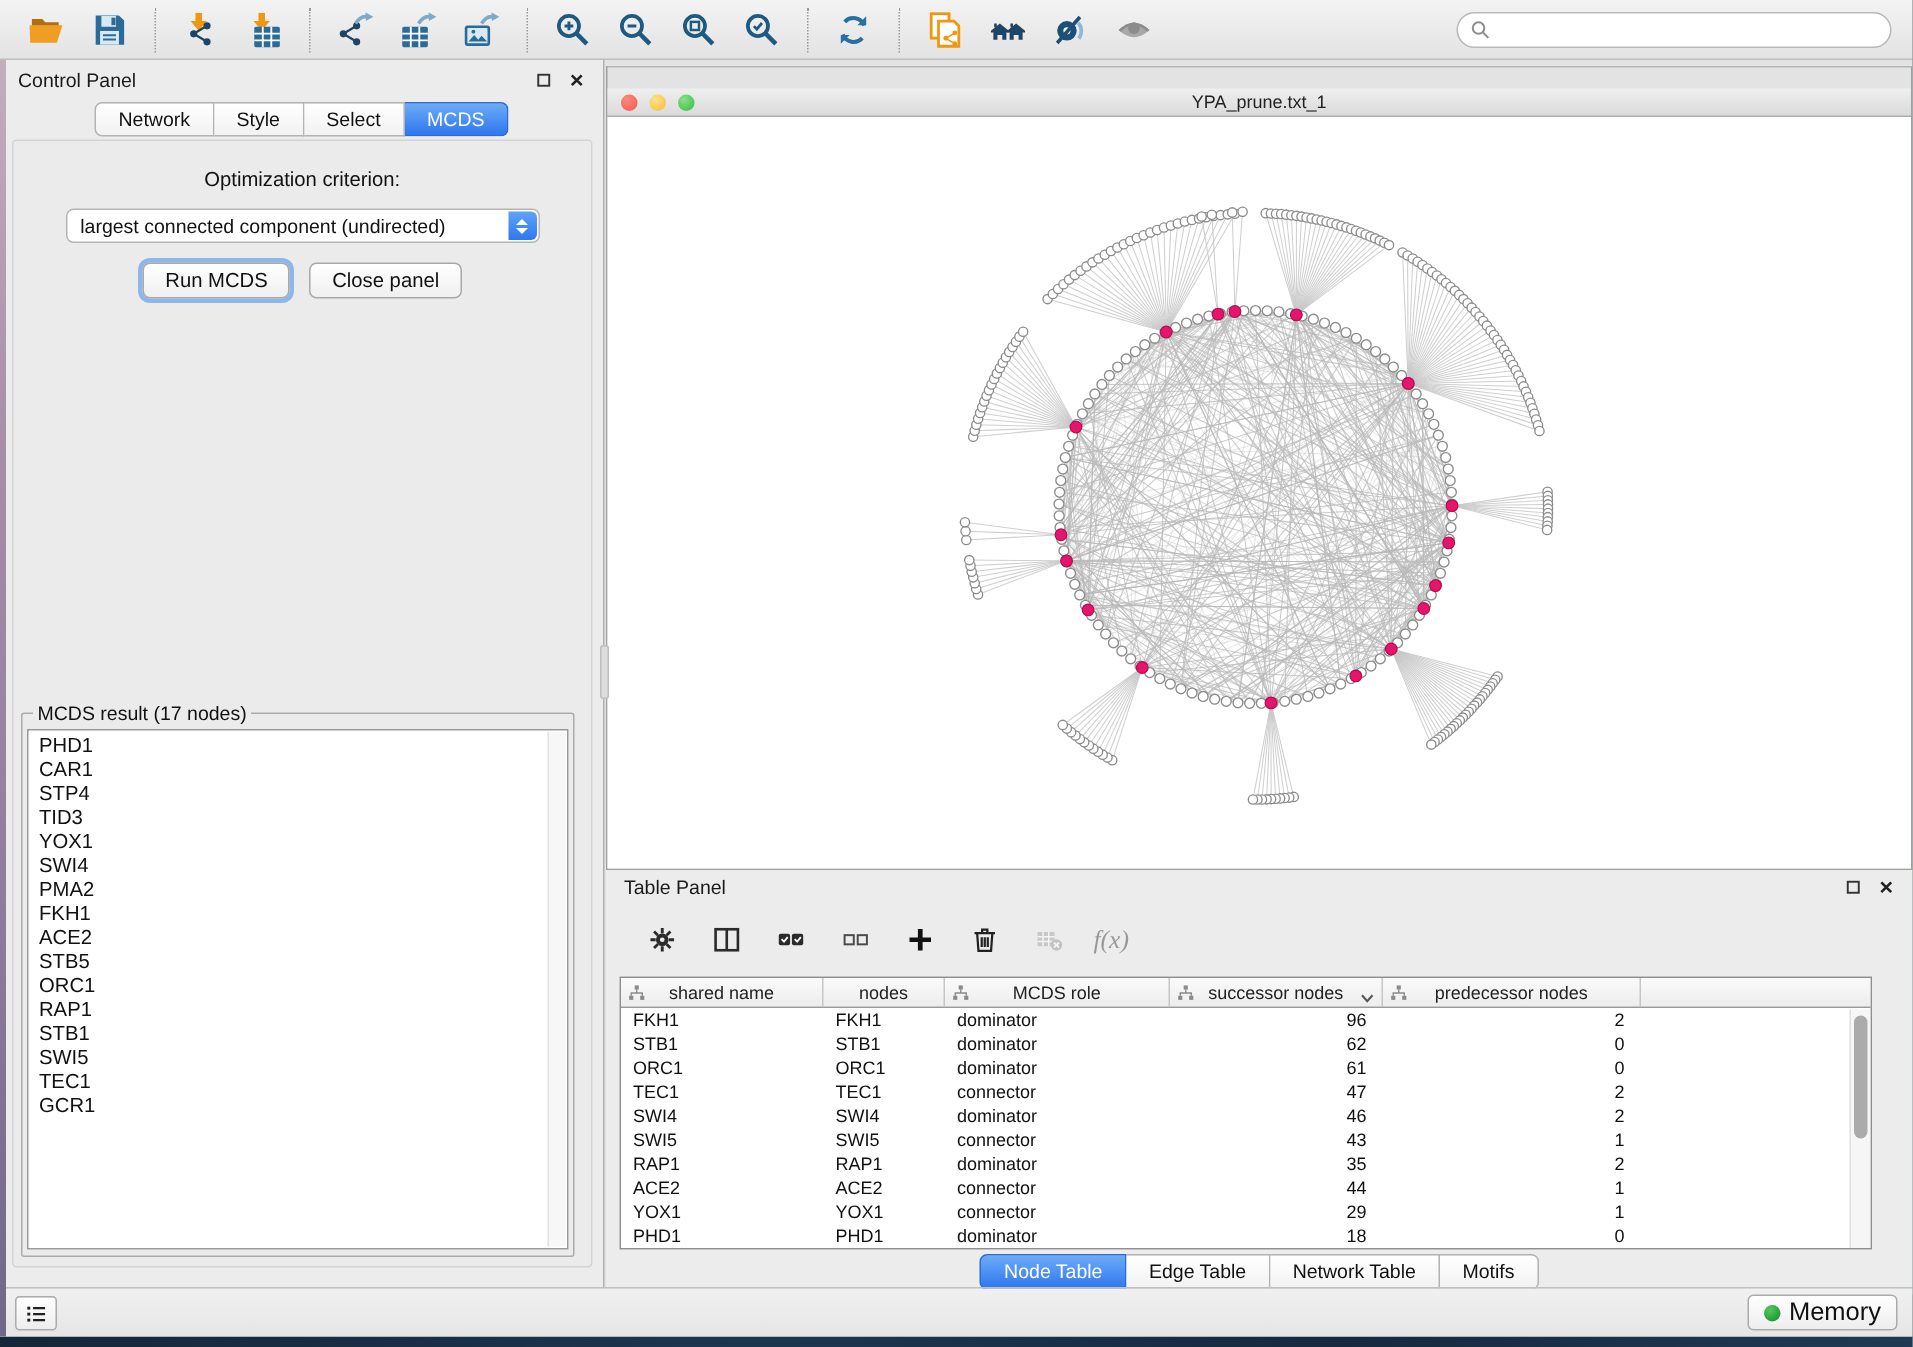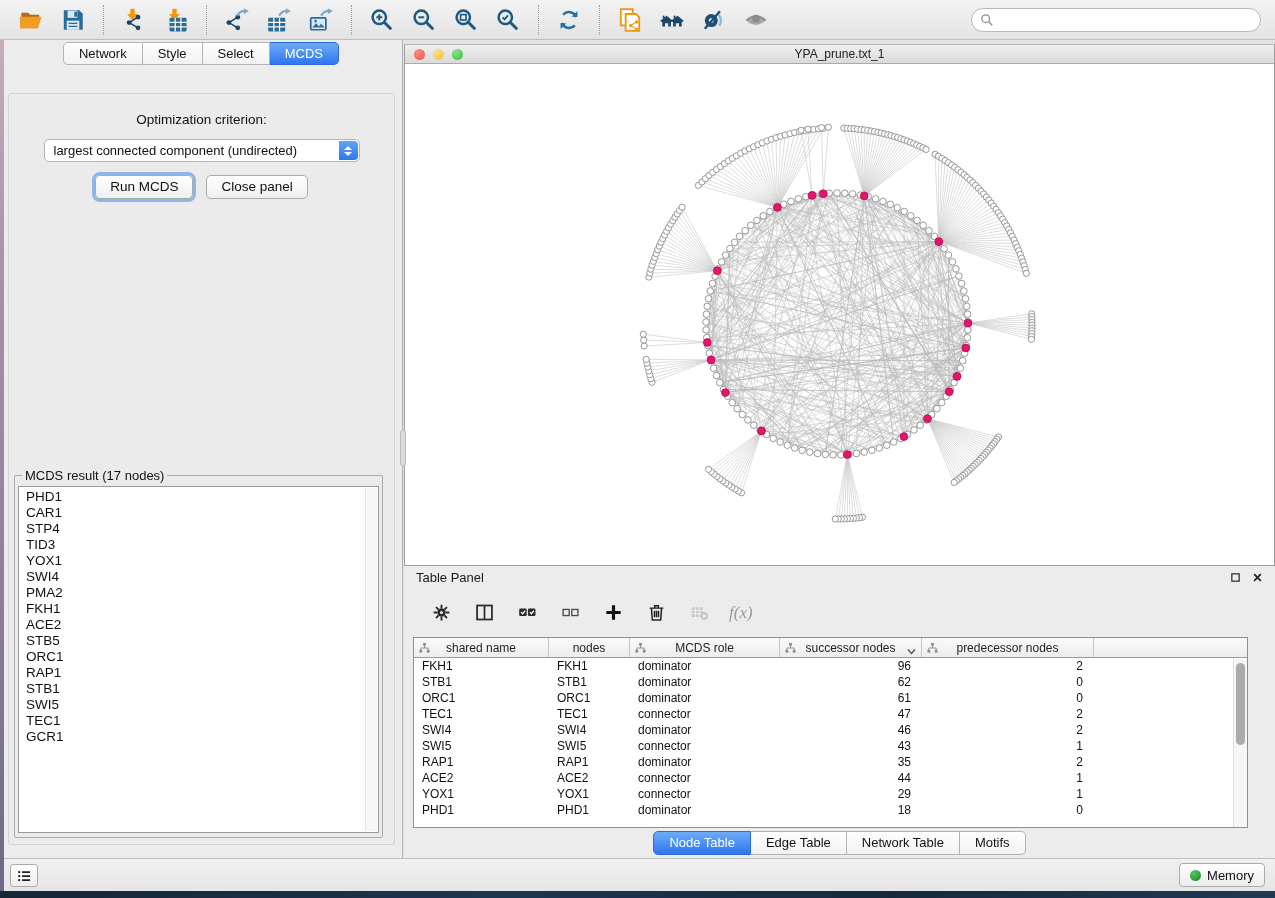--- a/index.html
+++ b/index.html
@@ -75,21 +75,21 @@
   
   .split-grip { position:absolute; left:400px; top:390px; width:6px; height:36px;
     background:#dcdcdc; border:1px solid #bdbdbd; border-radius:2px; z-index:5; }
 
   
   .right-col { position:absolute; left:404px; right:0; top:4px; bottom:0;
     display:flex; flex-direction:column; }
   .net-window { border:1px solid #9f9f9f; border-top:1px solid #b5b5b5; }
   .net-titlebar { height:19px; background:linear-gradient(#efefef,#dadada);
     border-bottom:1px solid #ababab; position:relative; display:flex;
-    align-items:center; justify-content:center; }
+    align-items:center; justify-content:center;margin-top:14px; }
   .traffic { position:absolute; left:9px; top:4px; display:flex; gap:8px; }
   .traffic i { width:11px; height:11px; border-radius:50%; display:block; }
   .tl-red { background:radial-gradient(circle at 35% 30%,#ff8a80,#f1544c); }
   .tl-yellow { background:radial-gradient(circle at 35% 30%,#ffe082,#f4bd3f); }
   .tl-green { background:radial-gradient(circle at 35% 30%,#8ae08a,#2fbf3d); }
   .net-title { font-size:12px; color:#222; }
   .net-canvas { height:501px; background:#fff; position:relative; }
   .net-canvas svg { position:absolute; inset:0; }
 
   
@@ -125,21 +125,21 @@
 
   
   .statusbar { position:absolute; left:0; right:0; bottom:0; height:33px;
     background:linear-gradient(#f0f0f0,#e6e6e6); border-top:1px solid #c0c0c0; }
   .sb-list-btn { position:absolute; left:10px; top:5px; width:28px; height:23px;
     background:linear-gradient(#fff,#ededed); border:1px solid #ababab; border-radius:3px;
     display:flex; align-items:center; justify-content:center; }
   .sb-list-btn svg { width:16px; height:16px; }
   .memory-btn { position:absolute; right:10px; top:4px; height:24px;
     background:linear-gradient(#fff,#ededed); border:1px solid #ababab; border-radius:4px;
-    display:flex; align-items:center; gap:6px; padding:0 10px; font-size:13px; color:#111; }
+    display:flex; align-items:center; gap:6px; padding:0 10px; font-size:17px; color:#111; }
   .mem-dot { width:11px; height:11px; border-radius:50%;
     background:radial-gradient(circle at 35% 30%,#4fc95d,#14882a); }
 </style>
 </head>
 <body>
 
 <div class="wallpaper-bottom"></div>
 <div class="wallpaper-left"></div>
 
 <div class="app">
@@ -300,20 +300,31 @@
         <circle cx="6.5" cy="6.5" r="4.4" fill="none" stroke="#8b8b8b" stroke-width="1.5"></circle>
         <path d="M10 10l4 4" stroke="#8b8b8b" stroke-width="1.6"></path>
       </svg>
       <input class="search-input" placeholder="" style="">
     </div>
   </div>
 
   <div class="main">
 
     <div class="control-panel">
+      <div class="panel-titlebar">
+        <span class="panel-title">Control Panel</span>
+        <span class="chrome-btns">
+          <svg viewBox="0 0 12 12">
+            <rect x="2" y="2" width="8" height="8" fill="none" stroke="#333" stroke-width="1.4"></rect>
+          </svg>
+          <svg viewBox="0 0 12 12">
+            <path d="M2.4 2.4l7.2 7.2M9.6 2.4L2.4 9.6" stroke="#222" stroke-width="1.9"></path>
+          </svg>
+        </span>
+      </div>
       <div class="cp-tabs" id="cp-tabs">
           <div class="seg-tab">Network</div>
           <div class="seg-tab">Style</div>
           <div class="seg-tab">Select</div>
           <div class="seg-tab active">MCDS</div>
         </div>
 
       <div class="cp-content">
         <div class="opt-label">Optimization criterion:</div>
         <div class="select">

